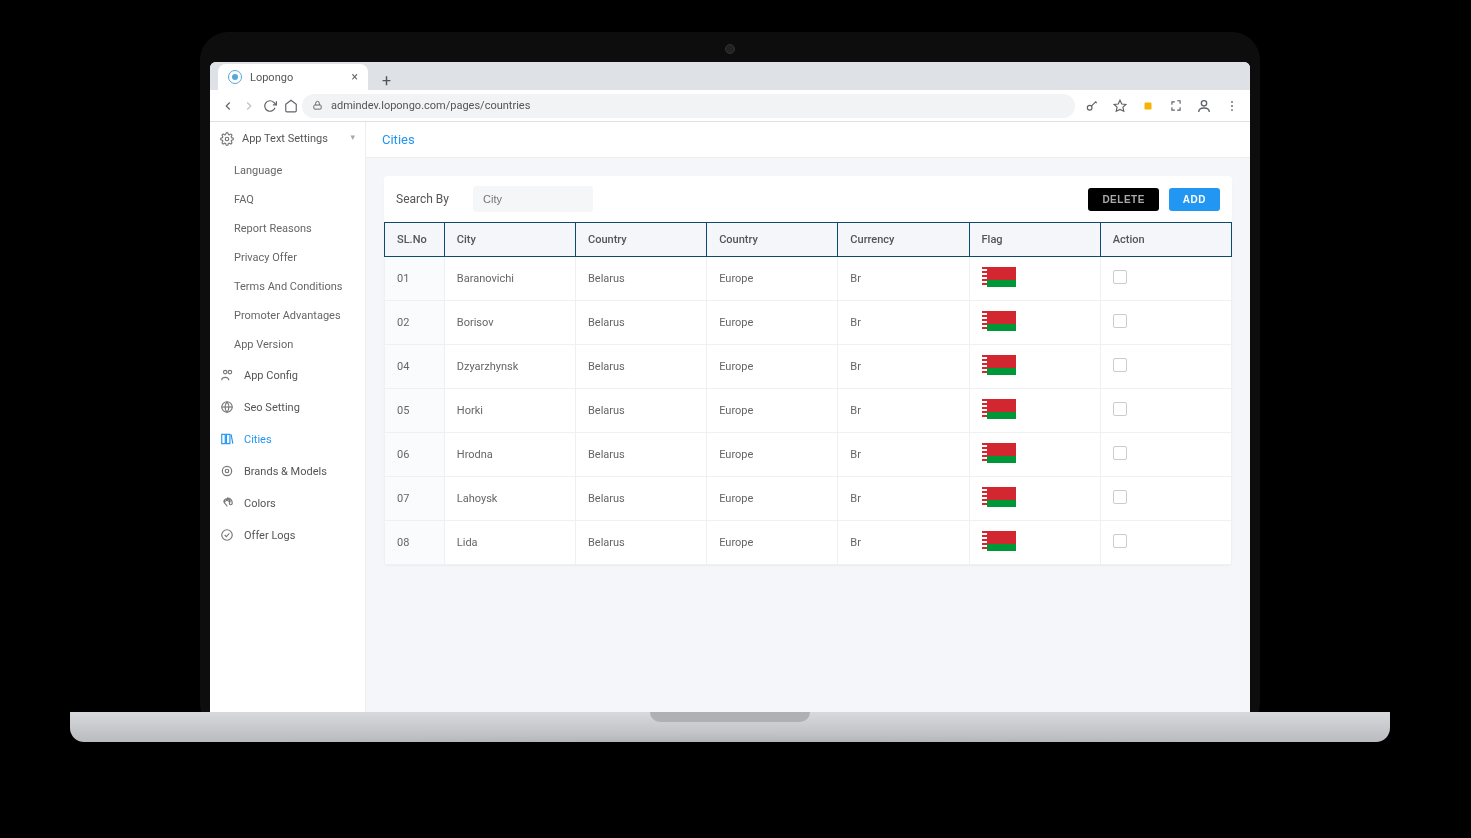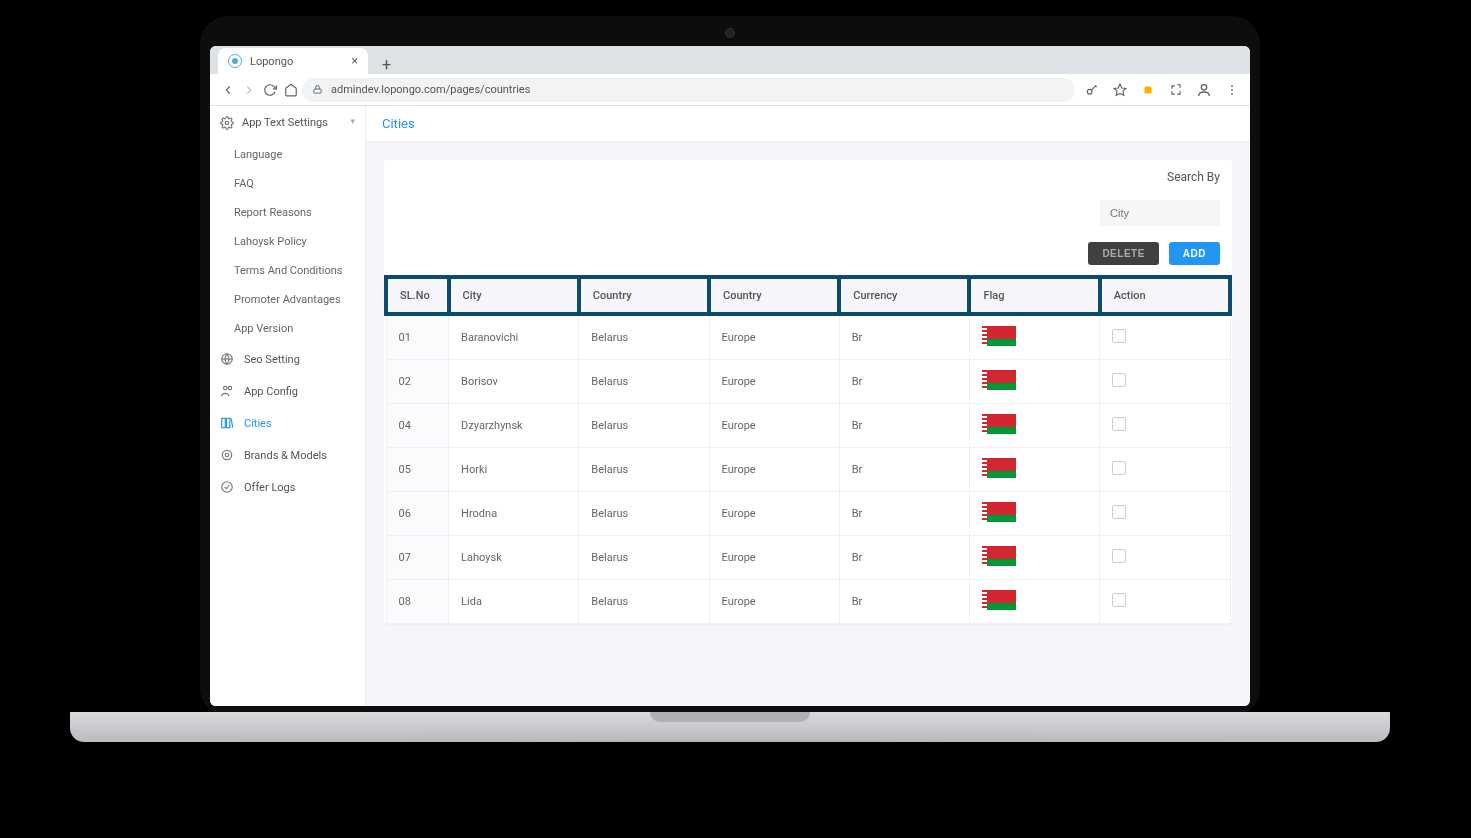--- a/index.html
+++ b/index.html
@@ -8,21 +8,21 @@
     background: #000;
     width: 1471px;
     height: 838px;
     position: relative;
     overflow: hidden;
   }
   
   .laptop-frame {
     position: absolute;
     left: 200px;
-    top: 16px;
+    top: 32px;
     width: 1060px;
     height: 700px;
     background: #0d0d0d;
     border-radius: 28px;
     padding: 30px 10px 10px 10px;
     box-shadow: 0 30px 60px rgba(0,0,0,0.6);
   }
   .camera {
     position: absolute;
     top: 12px;
@@ -234,59 +234,58 @@
     flex:1;
     overflow:hidden;
   }
   .card {
     background:#fff;
     border-radius:4px;
     box-shadow: 0 1px 2px rgba(0,0,0,0.04);
   }
   .toolbar {
     display:flex;
-    align-items:flex-end;
+    align-items:center;
     padding: 10px 12px;
-    gap: 16px;
-    flex-direction: column;
+    gap: 24px;
   }
   .toolbar-label { font-size:12px; color:#555; }
   .search-input {
     background:#f5f6f8;
     border:none;
     border-radius:3px;
     height:26px;
     padding:0 10px;
     font-size:11px;
     width:120px;
     color:#888;
   }
   .toolbar-actions { margin-left:auto; display:flex; gap:10px; }
   .btn {
     border:none; border-radius:3px;
     padding: 6px 14px;
     font-size:10px; font-weight:600;
     letter-spacing:0.5px;
     cursor:pointer;
   }
-  .btn-del { background:#404040; color:#aaa; }
+  .btn-del { background:#000000; color:#aaa; }
   .btn-add { background:#2196f3; color:#fff; }
 
   table.data {
     width:100%;
     border-collapse: collapse;
     font-size:11px;
   }
   table.data thead th {
     background:#f4f6fa;
     color:#555;
     text-align:left;
     font-weight:500;
     padding:10px 12px;
-    border:4px solid #0c4a6e;
+    border:1px solid #0c4a6e;
   }
   table.data tbody td {
     padding:10px 12px;
     border:1px solid #eef0f3;
     color:#666;
     height:40px;
   }
   table.data tbody tr:nth-child(odd) td:first-child,
   table.data tbody td.sl { background:#fafbfc; }
   .flag {
@@ -422,65 +421,76 @@
                 <path d="M19.4 15a1.7 1.7 0 0 0 .34 1.87l.06.06a2 2 0 1 1-2.83 2.83l-.06-.06a1.7 1.7 0 0 0-1.87-.34 1.7 1.7 0 0 0-1 1.55V21a2 2 0 0 1-4 0v-.09a1.7 1.7 0 0 0-1-1.55 1.7 1.7 0 0 0-1.87.34l-.06.06a2 2 0 1 1-2.83-2.83l.06-.06a1.7 1.7 0 0 0 .34-1.87 1.7 1.7 0 0 0-1.55-1H3a2 2 0 0 1 0-4h.09a1.7 1.7 0 0 0 1.55-1 1.7 1.7 0 0 0-.34-1.87l-.06-.06a2 2 0 1 1 2.83-2.83l.06.06c.5.5 1.24.64 1.87.34.6-.26 1-.85 1-1.51V3a2 2 0 0 1 4 0v.09c0 .66.4 1.25 1 1.51.63.3 1.37.16 1.87-.34l.06-.06a2 2 0 1 1 2.83 2.83l-.06.06a1.7 1.7 0 0 0-.34 1.87c.26.6.85 1 1.51 1H21a2 2 0 0 1 0 4h-.09c-.66 0-1.25.4-1.51 1z"></path>
               </svg>
           </span>
           <span>App Text Settings</span>
           <span class="chev">▾</span>
         </div>
         <div id="sidebar-subs">
             <div class="side-sub">Language</div>
             <div class="side-sub">FAQ</div>
             <div class="side-sub">Report Reasons</div>
-            <div class="side-sub">Lahoysk Policy</div>
+            <div class="side-sub">Privacy Offer</div>
             <div class="side-sub">Terms And Conditions</div>
             <div class="side-sub">Promoter Advantages</div>
             <div class="side-sub">App Version</div>
           </div>
         <div id="sidebar-items">
+            <div class="side-item">
+              <span class="side-icn">
+                <svg width="14" height="14" viewBox="0 0 24 24" fill="none" stroke="currentColor" stroke-width="2">
+                  <circle cx="9" cy="7" r="3"></circle>
+                  <circle cx="17" cy="7" r="3"></circle>
+                  <path d="M3 21c0-3 3-5 6-5s6 2 6 5"></path>
+                </svg>
+              </span>
+              <span>App Config</span>
+            </div>
             <div class="side-item">
               <span class="side-icn">
                 <svg width="14" height="14" viewBox="0 0 24 24" fill="none" stroke="currentColor" stroke-width="2">
                   <circle cx="12" cy="12" r="9"></circle>
                   <path d="M3 12h18"></path>
                   <path d="M12 3a14 14 0 0 1 0 18"></path>
                   <path d="M12 3a14 14 0 0 0 0 18"></path>
                 </svg>
               </span>
               <span>Seo Setting</span>
-            </div>
-            <div class="side-item">
-              <span class="side-icn">
-                <svg width="14" height="14" viewBox="0 0 24 24" fill="none" stroke="currentColor" stroke-width="2">
-                  <circle cx="9" cy="7" r="3"></circle>
-                  <circle cx="17" cy="7" r="3"></circle>
-                  <path d="M3 21c0-3 3-5 6-5s6 2 6 5"></path>
-                </svg>
-              </span>
-              <span>App Config</span>
             </div>
             <div class="side-item active">
               <span class="side-icn">
                 <svg width="14" height="14" viewBox="0 0 24 24" fill="none" stroke="currentColor" stroke-width="2">
                   <rect x="3" y="4" width="6" height="16"></rect>
                   <rect x="11" y="4" width="6" height="16"></rect>
                   <line x1="19" y1="4" x2="22" y2="20"></line>
                 </svg>
               </span>
               <span>Cities</span>
             </div>
             <div class="side-item">
               <span class="side-icn">
                 <svg width="14" height="14" viewBox="0 0 24 24" fill="none" stroke="currentColor" stroke-width="2">
                   <circle cx="12" cy="12" r="8"></circle>
                   <circle cx="12" cy="12" r="3"></circle>
                 </svg>
               </span>
               <span>Brands &amp; Models</span>
+            </div>
+            <div class="side-item">
+              <span class="side-icn">
+                <svg width="14" height="14" viewBox="0 0 24 24" fill="none" stroke="currentColor" stroke-width="2">
+                  <path d="M12 3c5 0 9 4 9 9 0 2-1.5 3-3 3-1 0-2-1-2-2s1-2 1-3c0-2.8-2.2-5-5-5S7 7.2 7 10c0 4 5 4 5 8"></path>
+                  <circle cx="8" cy="9" r="1"></circle>
+                  <circle cx="12" cy="7" r="1"></circle>
+                  <circle cx="16" cy="9" r="1"></circle>
+                </svg>
+              </span>
+              <span>Colors</span>
             </div>
             <div class="side-item">
               <span class="side-icn">
                 <svg width="14" height="14" viewBox="0 0 24 24" fill="none" stroke="currentColor" stroke-width="2">
                   <circle cx="12" cy="12" r="9"></circle>
                   <path d="M8 12l3 3 5-6"></path>
                 </svg>
               </span>
               <span>Offer Logs</span>
             </div>

